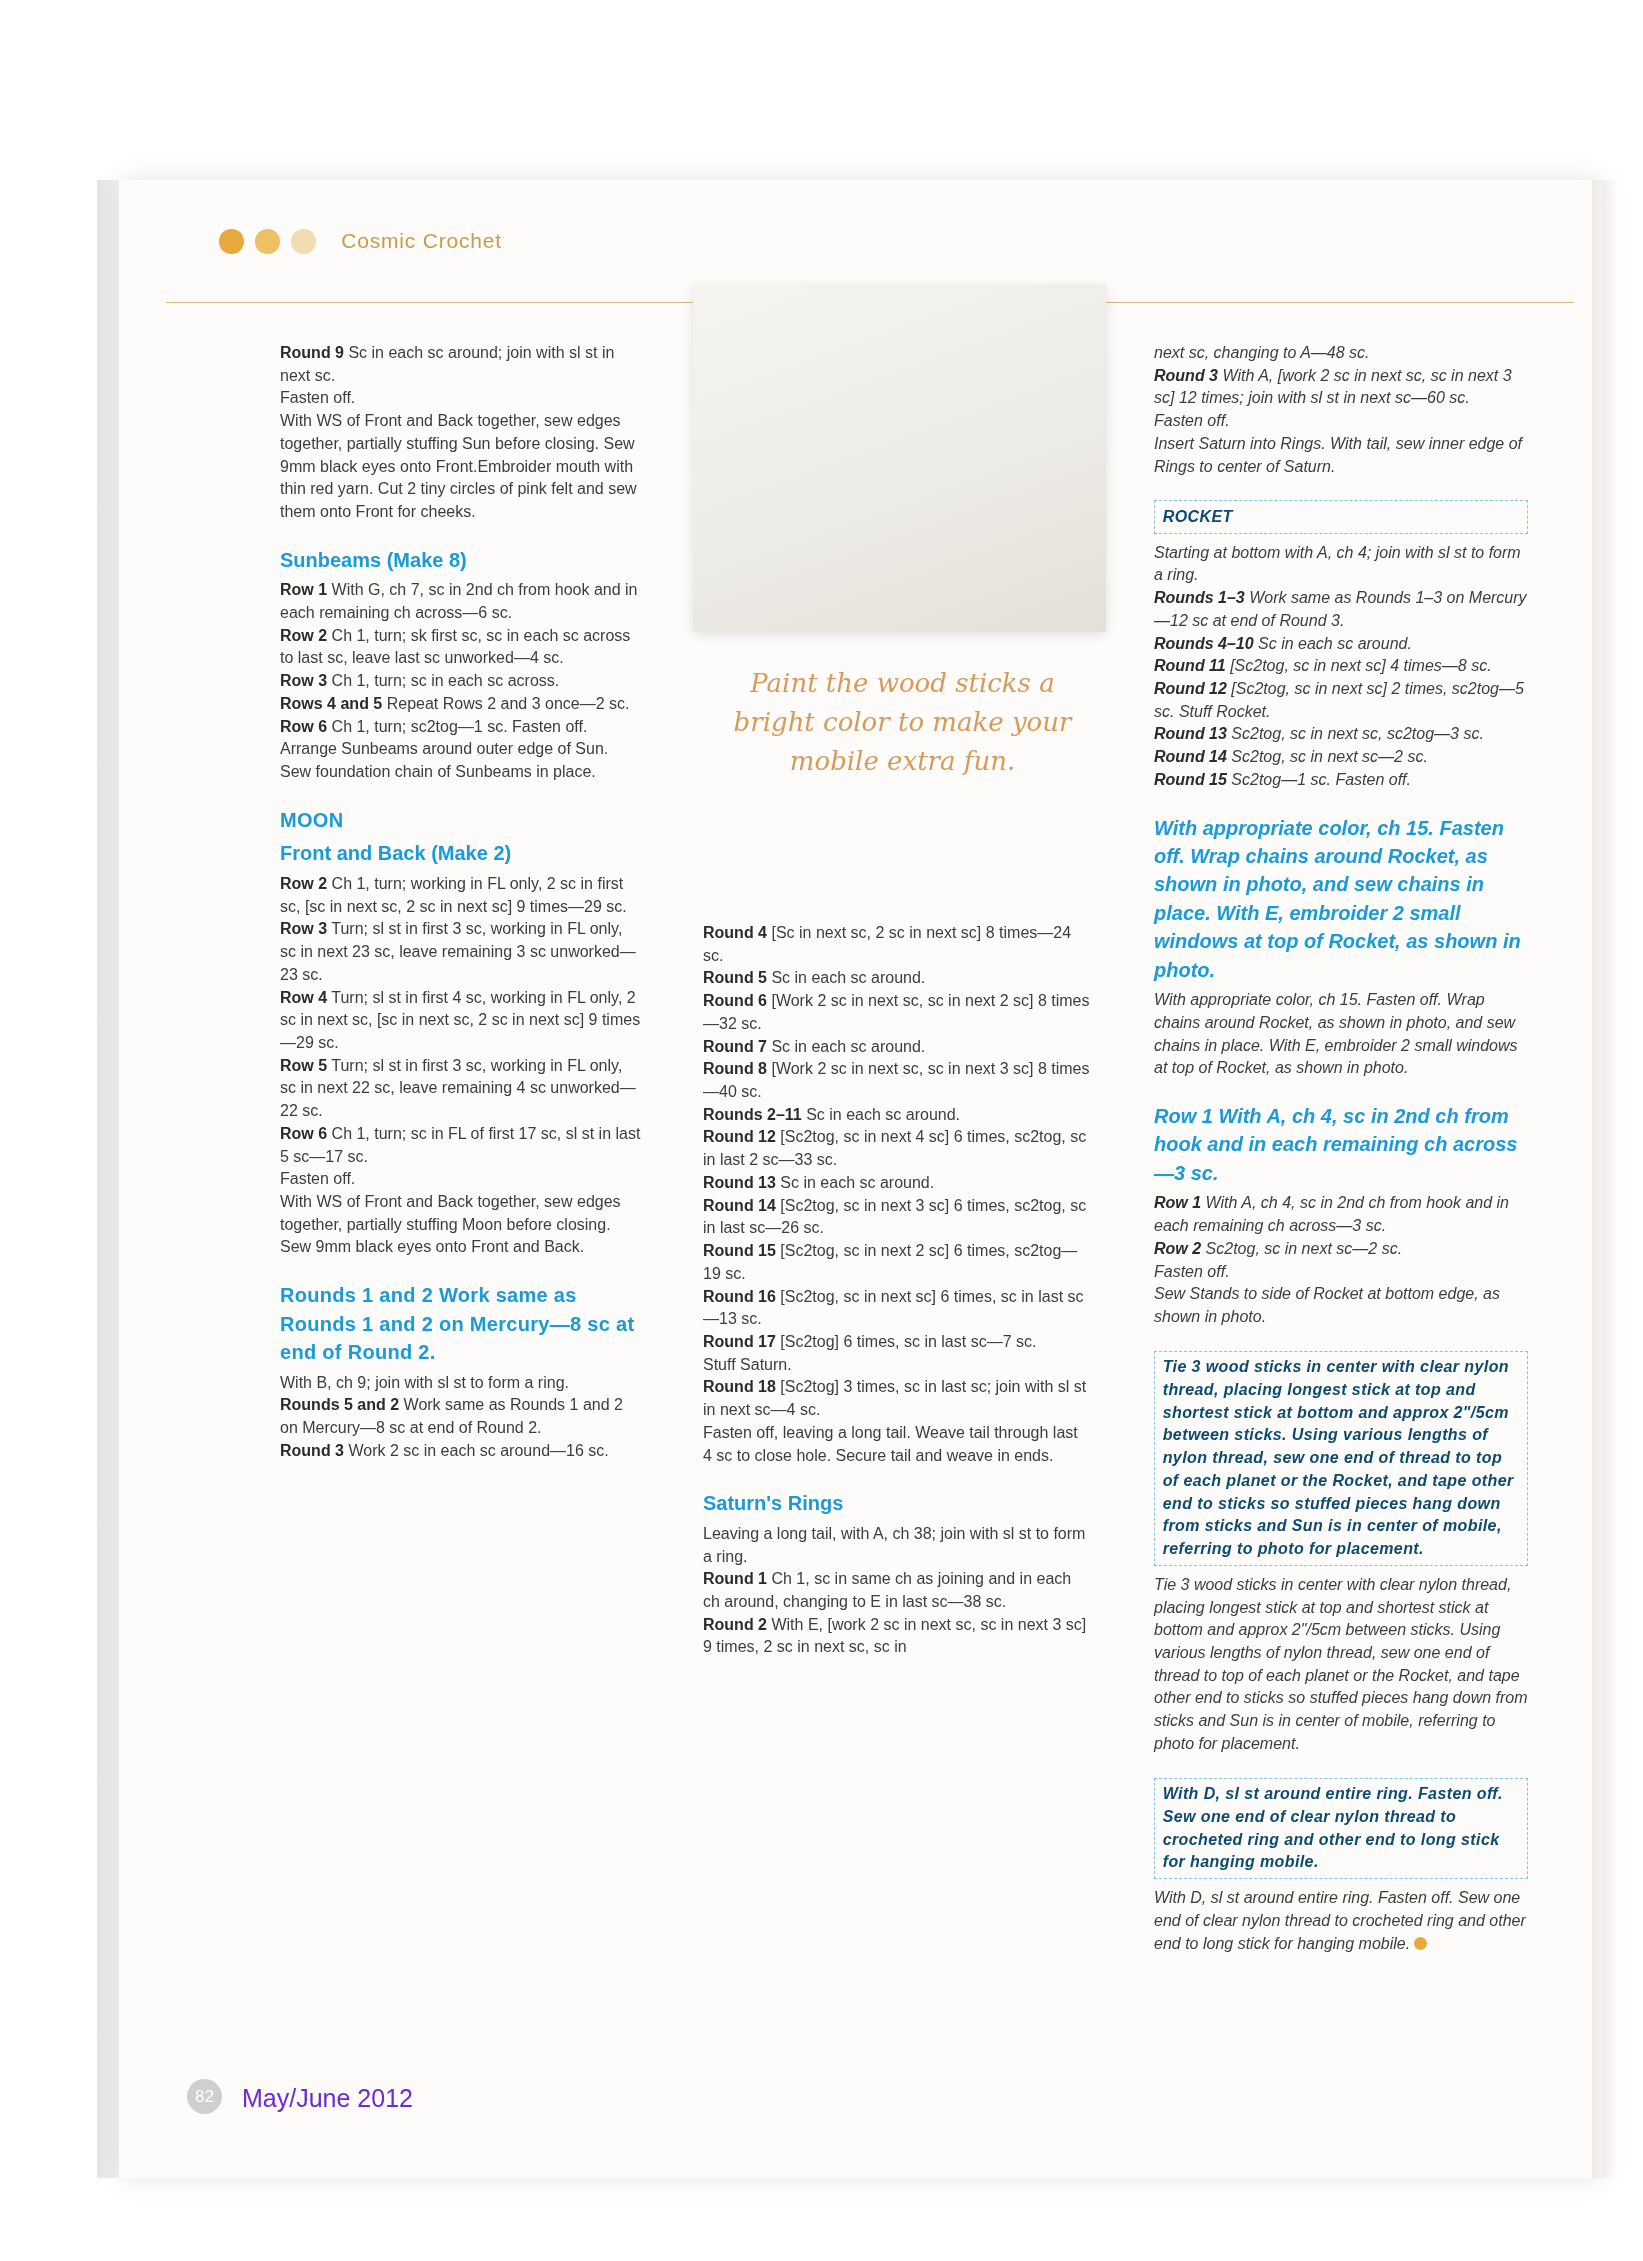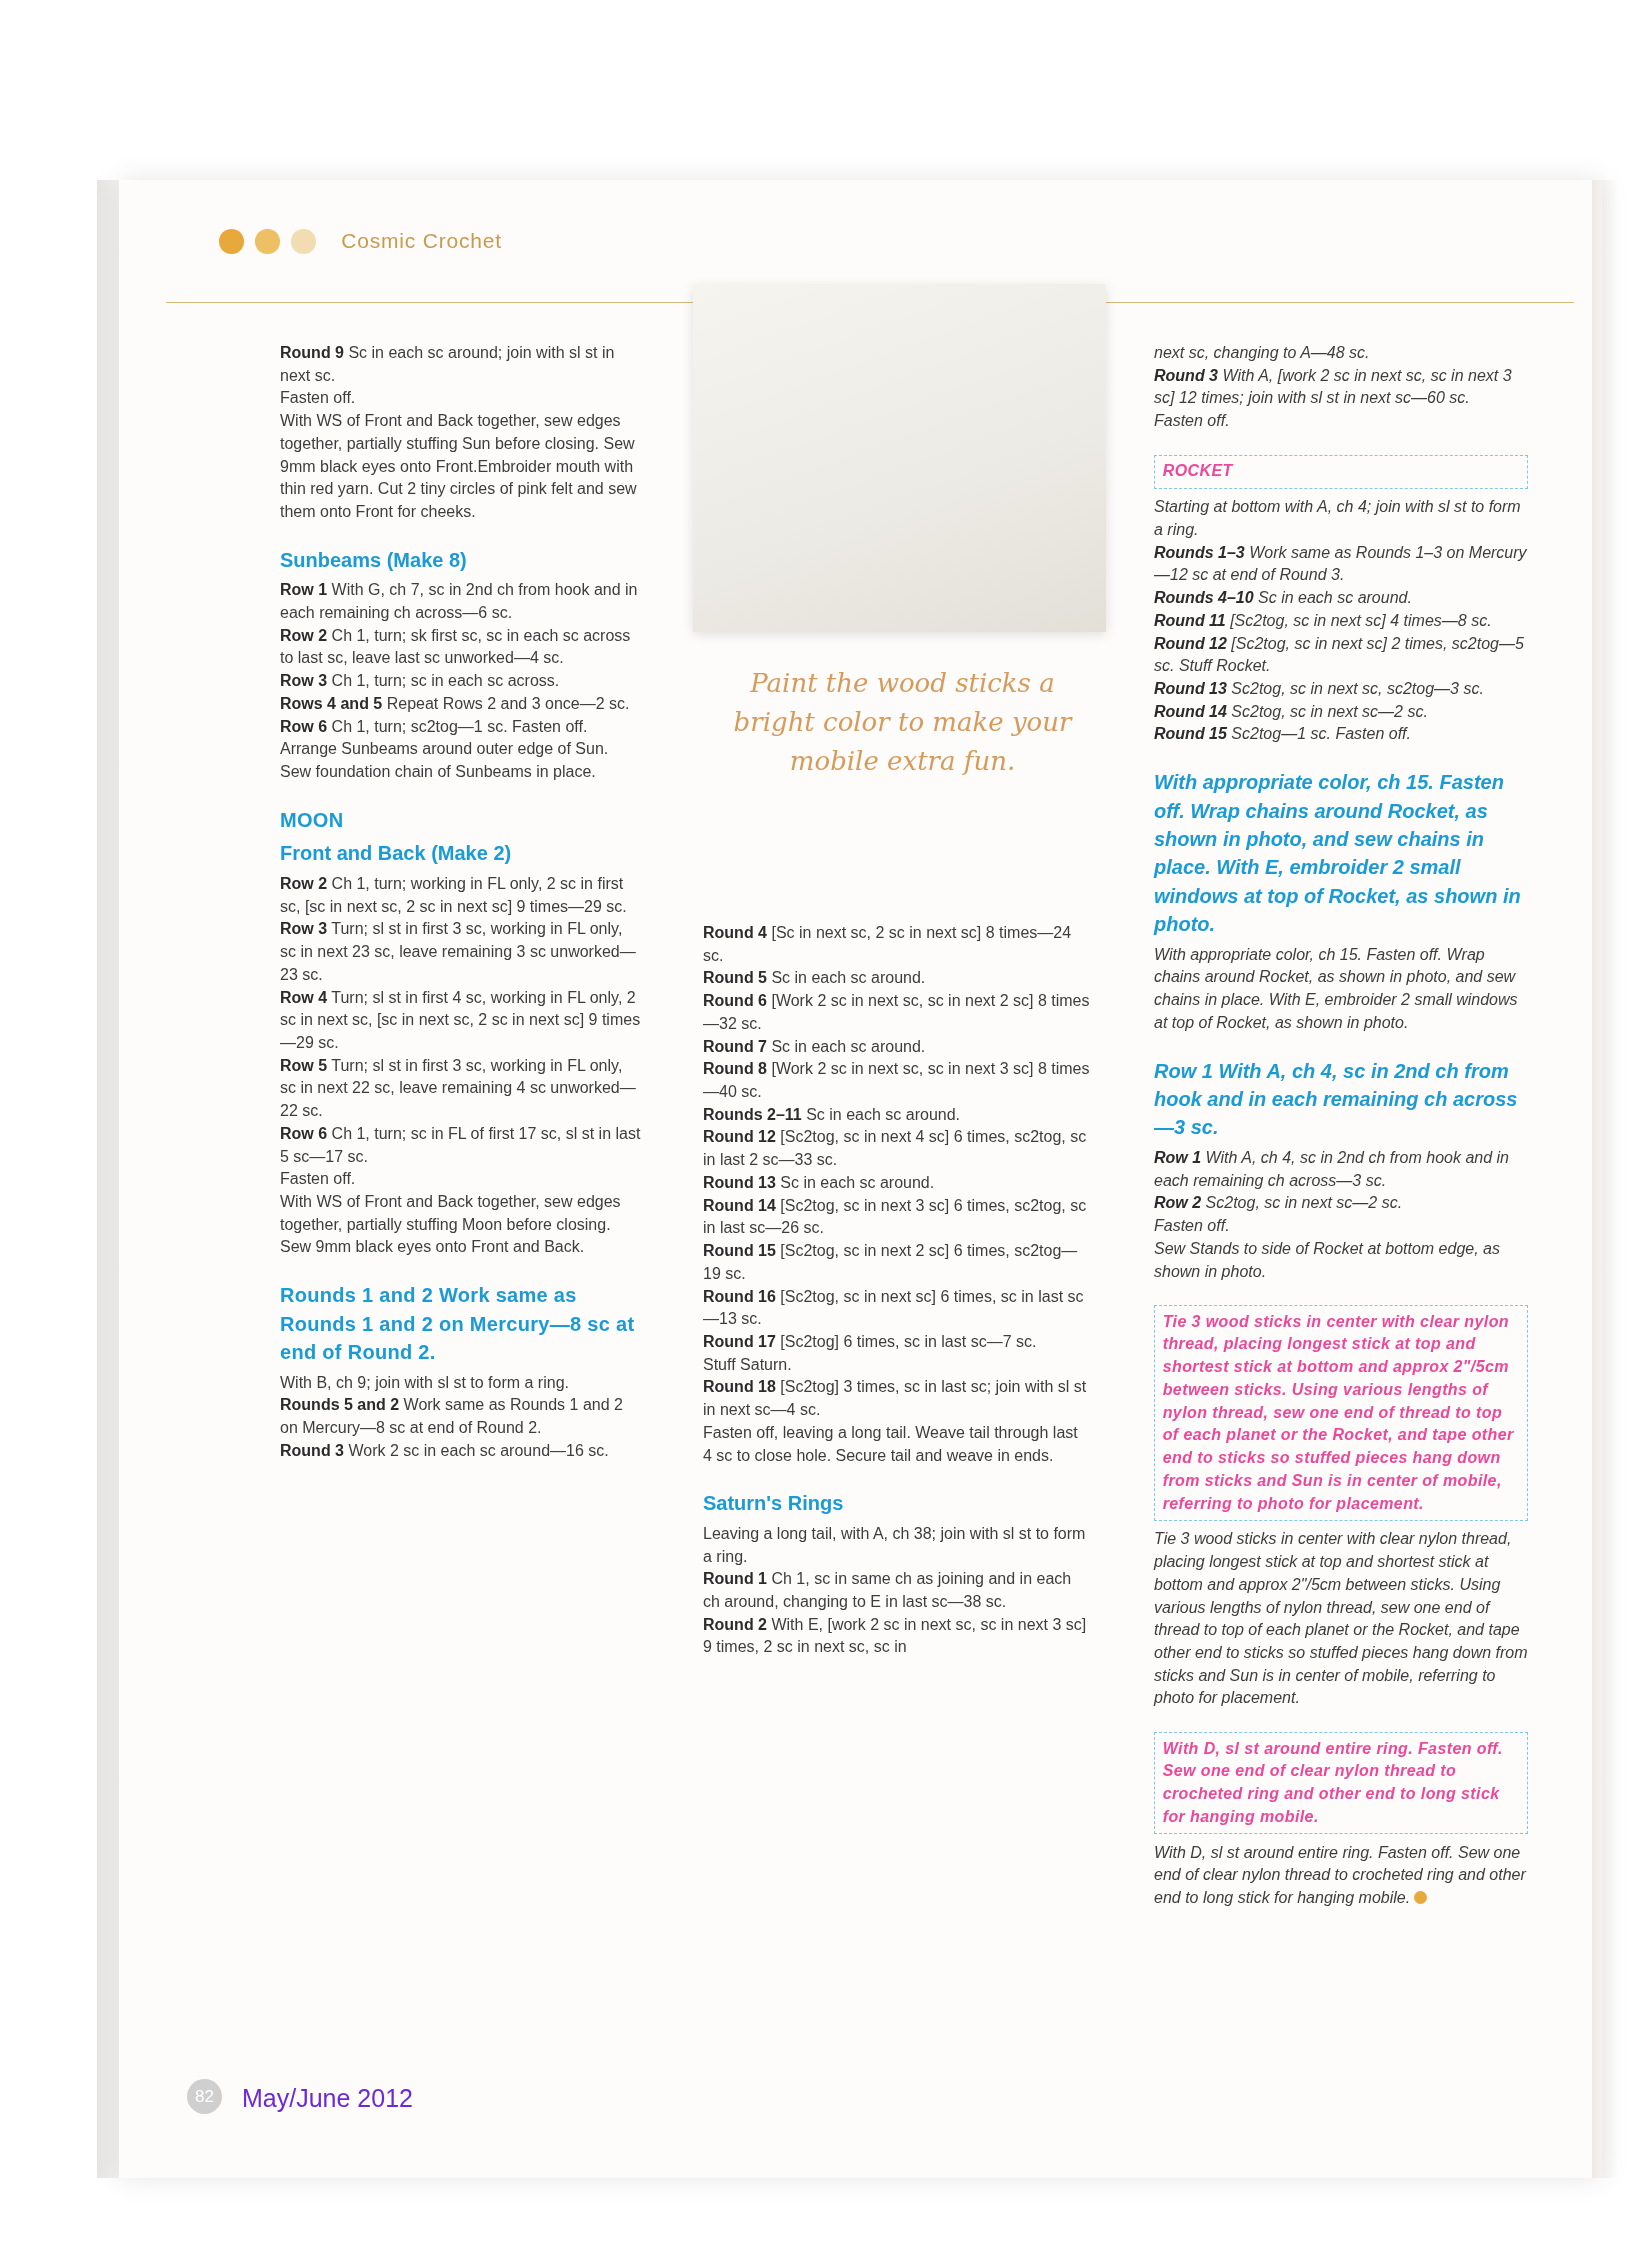--- a/index.html
+++ b/index.html
@@ -88,21 +88,21 @@
   .sechead {
     color: #1a9bd7;
     font-weight: bold;
     font-size: 20px;
     margin-top: 22px;
     margin-bottom: 5.2px;
   }
   .sechead.first { margin-top: 0; }
   .sechead.caps { letter-spacing: 0.3px; }
   .boxhead {
-    color: #ec4899;
+    color: #0c4a6e;
     font-weight: bold;
     font-size: 16px;
     border: 1px dashed #7fc7ea;
     padding: 4.5px 7.7px 4.5px 7.7px;
     margin-top: 22px;
     margin-bottom: 7.7px;
     letter-spacing: 0.4px;
   }
   .para { margin-bottom: 0; }
   b { font-weight: bold; color: #2b2b2b; }
@@ -288,20 +288,21 @@
     <div class="sechead">Saturn's Rings</div>
     <p class="para">Leaving a long tail, with A, ch 38; join with sl st to form a ring.</p>
     <p class="para"><b>Round 1</b> Ch 1, sc in same ch as joining and in each ch around, changing to E in last sc—38 sc.</p>
     <p class="para"><b>Round 2</b> With E, [work 2 sc in next sc, sc in next 3 sc] 9 times, 2 sc in next sc, sc in</p>
   </div>
 
   <div class="col col3">
     <p class="para">next sc, changing to A—48 sc.</p>
     <p class="para"><b>Round 3</b> With A, [work 2 sc in next sc, sc in next 3 sc] 12 times; join with sl st in next sc—60 sc.</p>
     <p class="para">Fasten off.</p>
+    <p class="para">Insert Saturn into Rings. With tail, sew inner edge of Rings to center of Saturn.</p>
 
     <div class="boxhead">ROCKET</div>
     <p class="para">Starting at bottom with A, ch 4; join with sl st to form a ring.</p>
     <p class="para"><b>Rounds 1–3</b> Work same as Rounds 1–3 on Mercury—12 sc at end of Round 3.</p>
     <p class="para"><b>Rounds 4–10</b> Sc in each sc around.</p>
     <p class="para"><b>Round 11</b> [Sc2tog, sc in next sc] 4 times—8 sc.</p>
     <p class="para"><b>Round 12</b> [Sc2tog, sc in next sc] 2 times, sc2tog—5 sc. Stuff Rocket.</p>
     <p class="para"><b>Round 13</b> Sc2tog, sc in next sc, sc2tog—3 sc.</p>
     <p class="para"><b>Round 14</b> Sc2tog, sc in next sc—2 sc.</p>
     <p class="para"><b>Round 15</b> Sc2tog—1 sc. Fasten off.</p>

